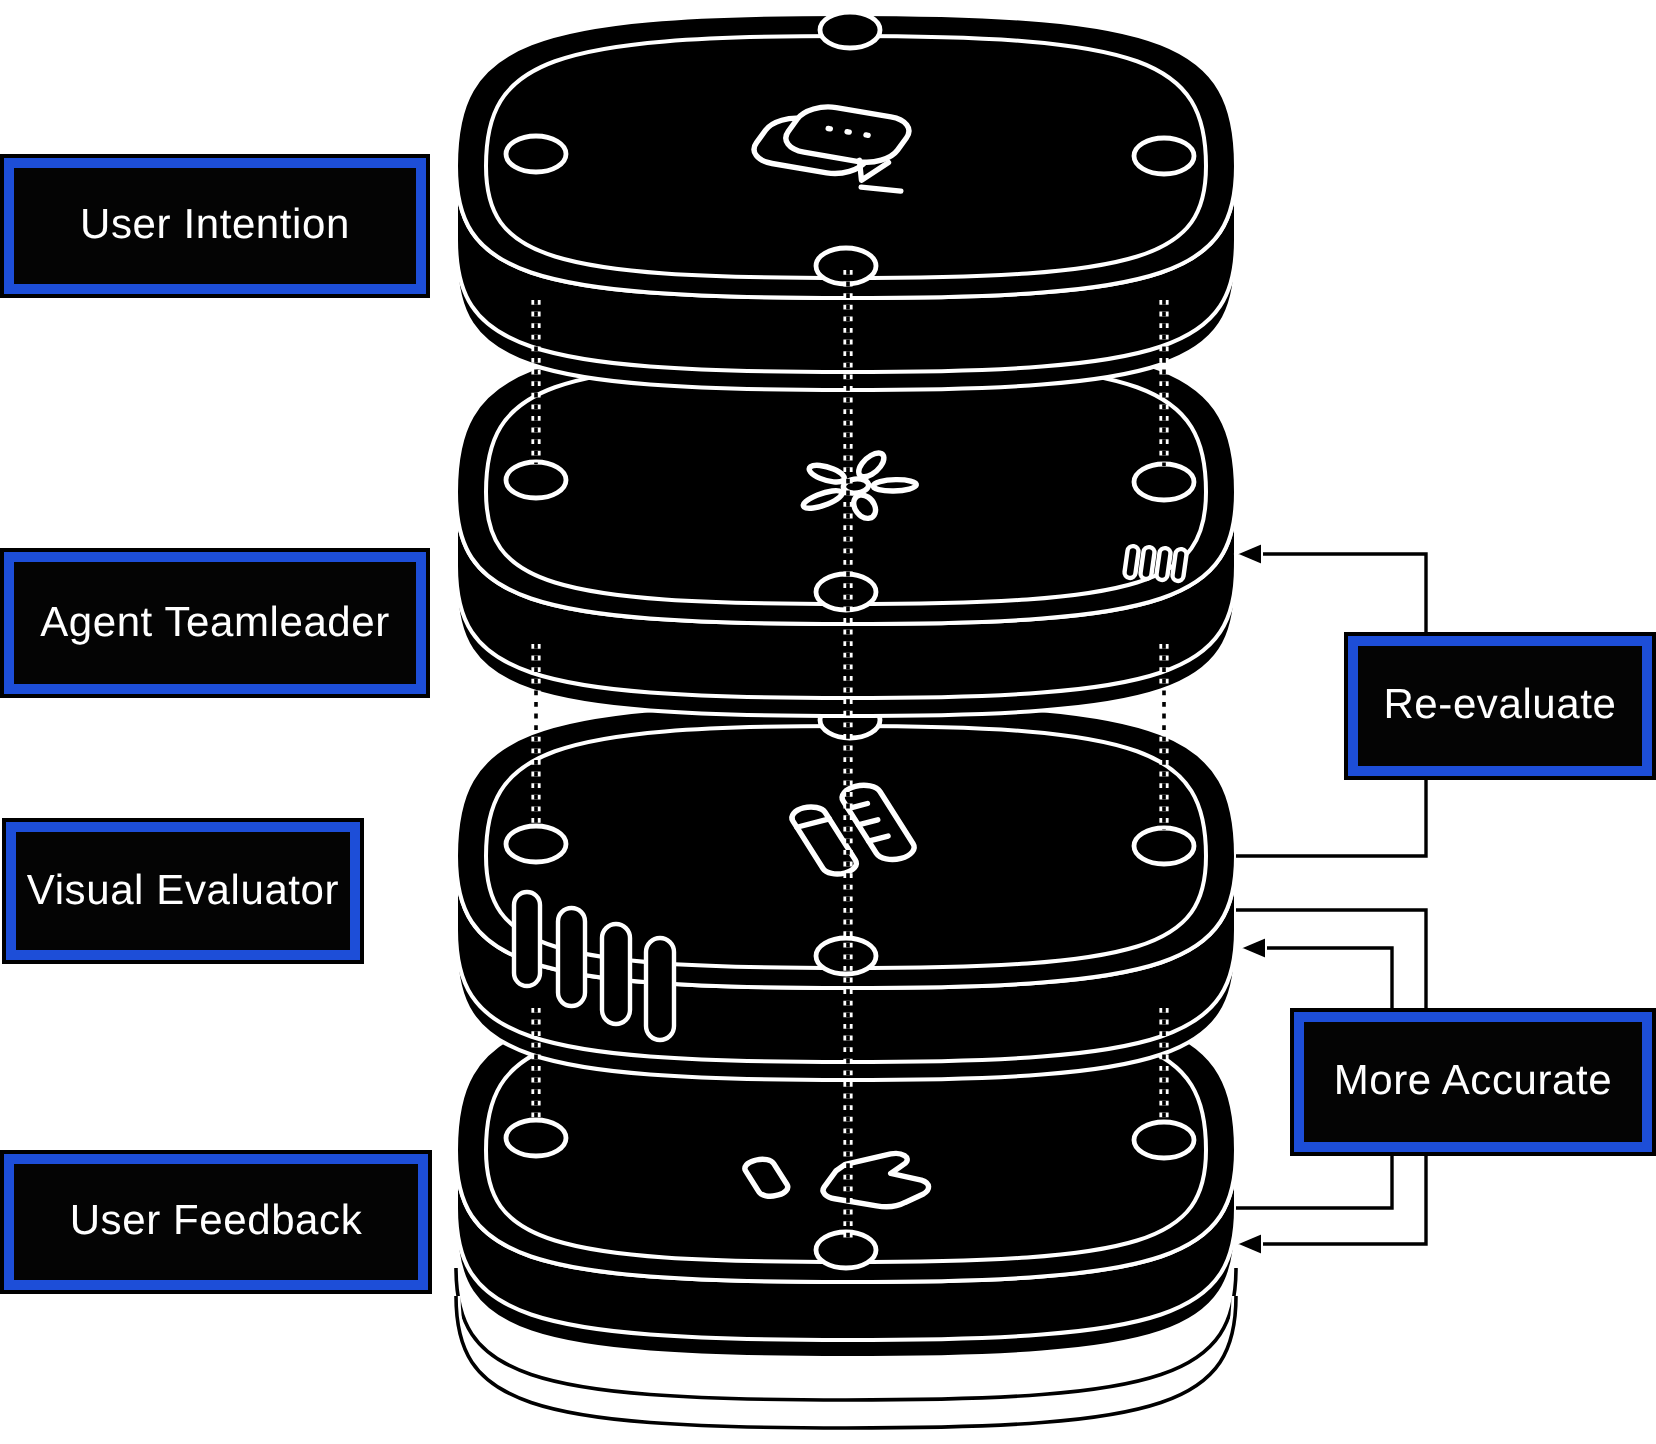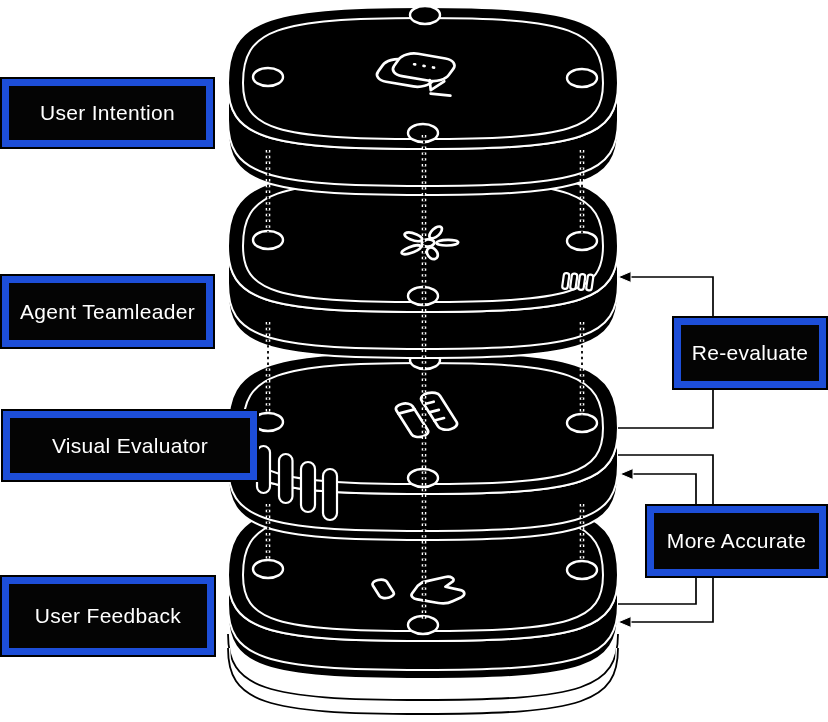--- a/index.html
+++ b/index.html
@@ -10,33 +10,33 @@
     background: #ffffff;
     font-family: "Liberation Sans", sans-serif;
     overflow: hidden;
   }
   .stage svg { position: absolute; left: 0; top: 0; }
   .label-box {
     position: absolute;
     box-sizing: border-box;
     background: #040404;
     color: #ffffff;
-    border: 7px solid #1d4ed8;
+    border: 5px solid #1d4ed8;
     outline: 2px solid #000000;
     display: flex;
     align-items: center;
     justify-content: center;
     font-size: 21px;
     letter-spacing: 0.3px;
     white-space: nowrap;
   }
   .b-user-intention   { left: 2px;   top: 79px;  width: 211px; height: 68px; }
   .b-agent-teamleader { left: 2px;   top: 242px; width: 211px; height: 71px; margin-top: 34px; }
-  .b-visual-evaluator { left: 3px;   top: 411px; width: 254px; height: 69px; }
-  .b-user-feedback    { left: 2px;   top: 577px; width: 212px; height: 78px; }
+  .b-visual-evaluator { left: 3px;   top: 411px; width: 177px; height: 69px; }
+  .b-user-feedback    { left: 2px;   top: 577px; width: 212px; height: 68px; }
   .b-re-evaluate      { left: 674px; top: 318px; width: 152px; height: 70px; }
   .b-more-accurate    { left: 647px; top: 506px; width: 179px; height: 70px; }
 
   .slab-line   { fill: none; stroke: #ffffff; stroke-width: 2; }
   .slab-fill   { fill: #000000; stroke: #ffffff; stroke-width: 2; }
   .hole        { fill: #000000; stroke: #ffffff; stroke-width: 2.4; }
   .vent        { fill: #000000; stroke: #ffffff; stroke-width: 2.2; }
   .icon-stroke { fill: none; stroke: #ffffff; stroke-width: 2.7;
                  stroke-linecap: round; stroke-linejoin: round; vector-effect: non-scaling-stroke; }
   .icon-solid  { fill: #000000; stroke: #ffffff; stroke-width: 2.7;

